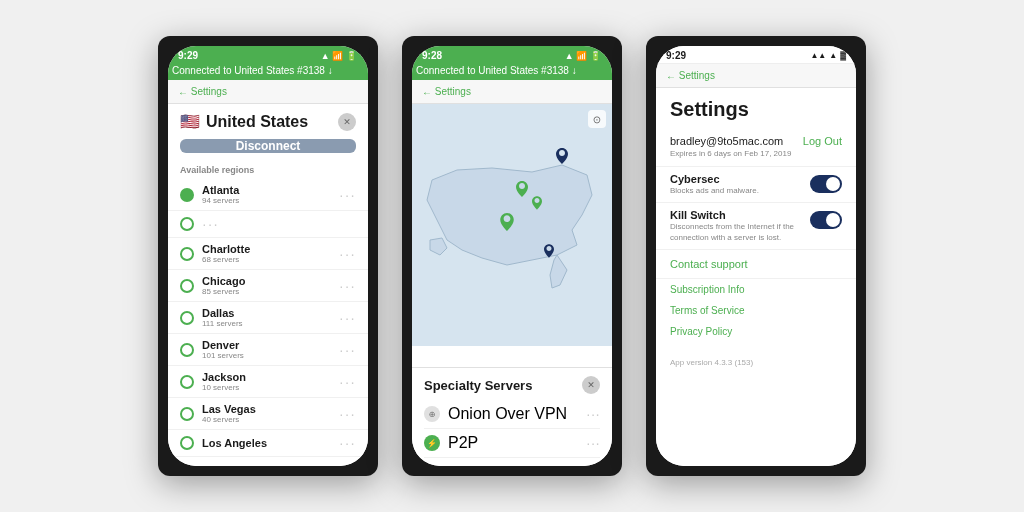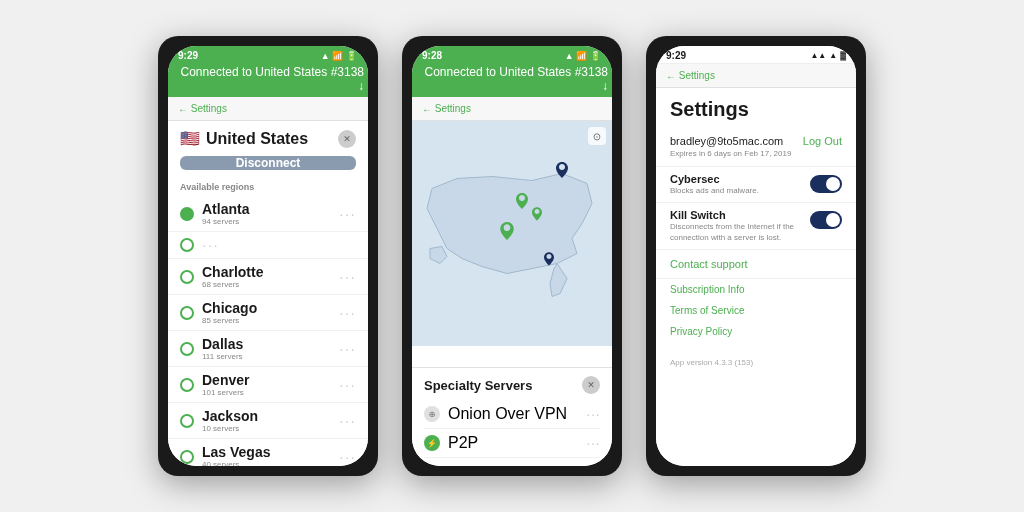--- a/index.html
+++ b/index.html
@@ -15,21 +15,21 @@
     .phones-container {
       display: flex;
       gap: 24px;
       align-items: center;
       padding: 20px;
     }
     .phone {
       width: 220px;
       height: 440px;
       background: #1a1a1a;
-      border-radius: 20px;
+      border-radius: 12px;
       padding: 10px;
       box-shadow: 0 8px 32px rgba(0,0,0,0.35);
       position: relative;
     }
     .phone-inner {
       width: 100%;
       height: 100%;
       background: #fff;
       border-radius: 28px;
       overflow: hidden;
@@ -44,22 +44,22 @@
       align-items: center;
       padding: 4px 10px 2px;
       font-size: 9px;
       font-weight: 600;
     }
     .status-bar .time { font-size: 10px; font-weight: 700; }
     .status-icons { display: flex; gap: 3px; align-items: center; }
     .connected-bar {
       background: #4caf50;
       color: white;
-      text-align: right;
-      font-size: 12px;
+      text-align: left;
+      font-size: 10px;
       padding: 2px 4px 4px;
     }
     .nav-bar {
       background: #f7f7f7;
       border-bottom: 1px solid #e0e0e0;
       padding: 6px 10px;
       font-size: 10px;
       color: #4caf50;
     }
     
@@ -119,21 +119,21 @@
       border-radius: 50%;
       border: 2px solid #4caf50;
       margin-right: 8px;
       flex-shrink: 0;
       display: flex; align-items: center; justify-content: center;
     }
     .region-dot.active {
       background: #4caf50;
     }
     .region-info { flex: 1; }
-    .region-name { font-size: 14px; font-weight: 600; color: #1a1a1a; }
+    .region-name { font-size: 11px; font-weight: 600; color: #1a1a1a; }
     .region-count { font-size: 8px; color: #888; }
     .region-more { color: #ccc; font-size: 14px; letter-spacing: 1px; }
 
     
     .map-area {
       flex: 1;
       background: #d6e4ef;
       position: relative;
       overflow: hidden;
     }

